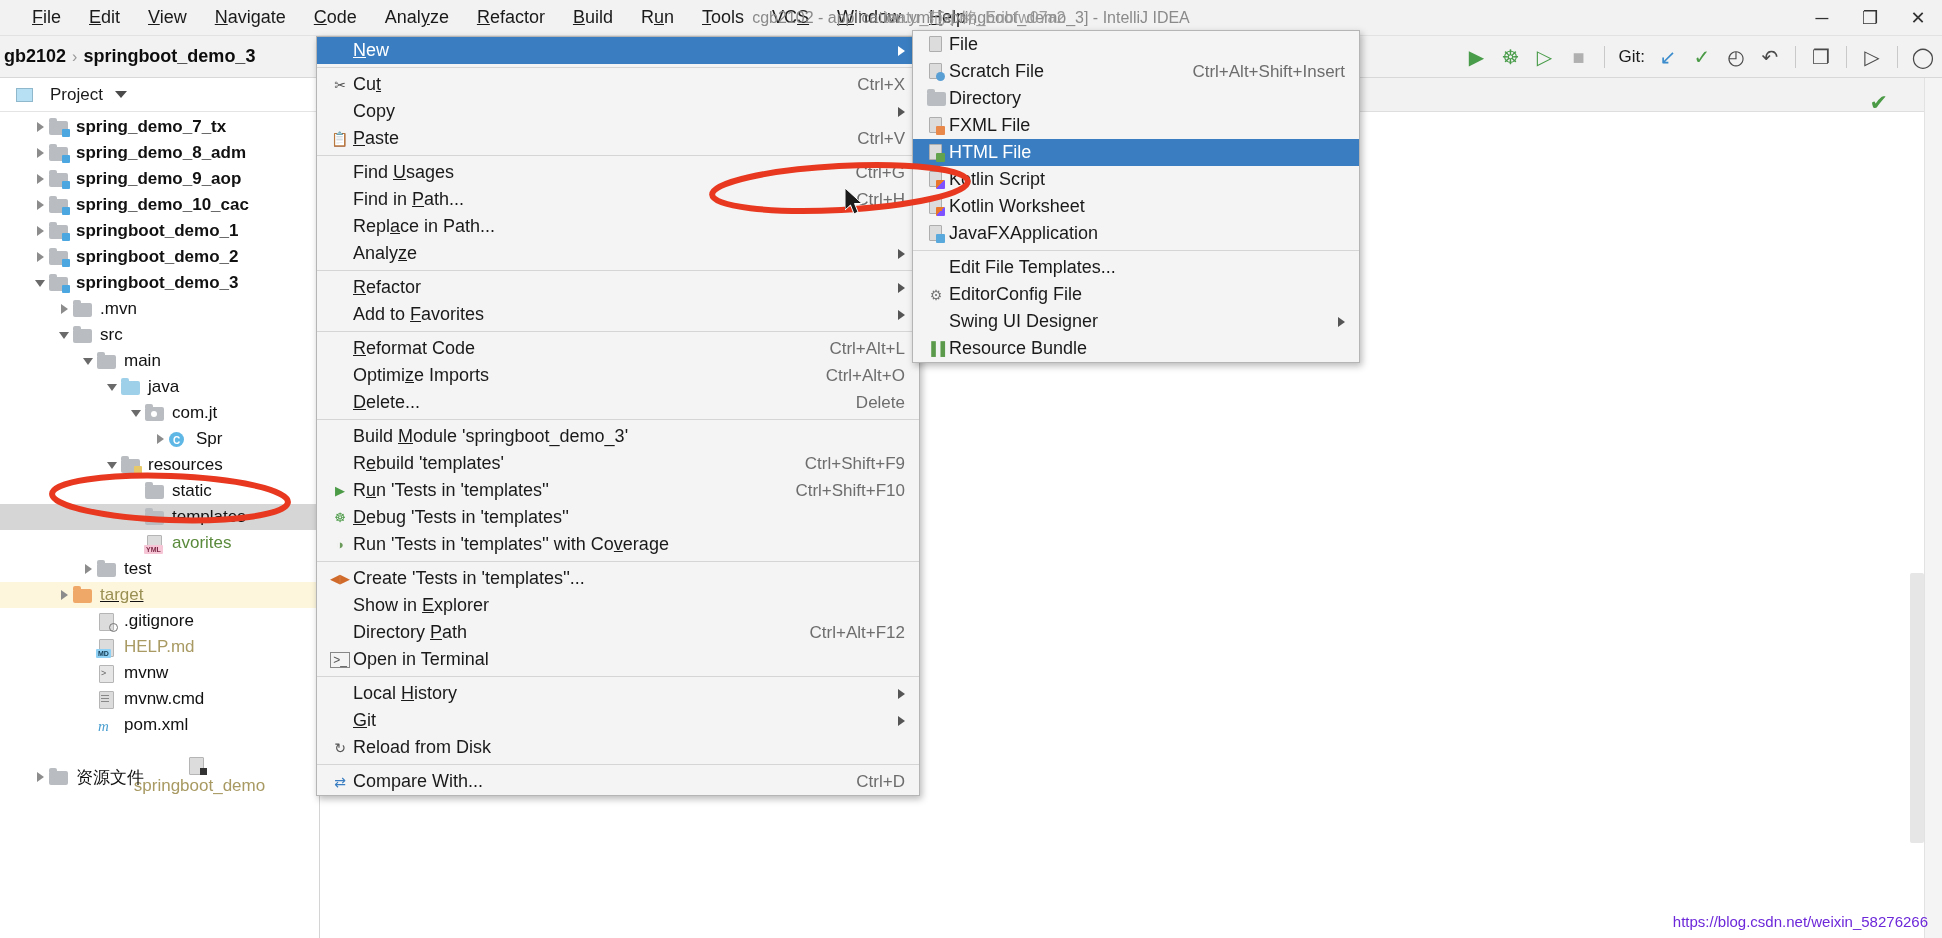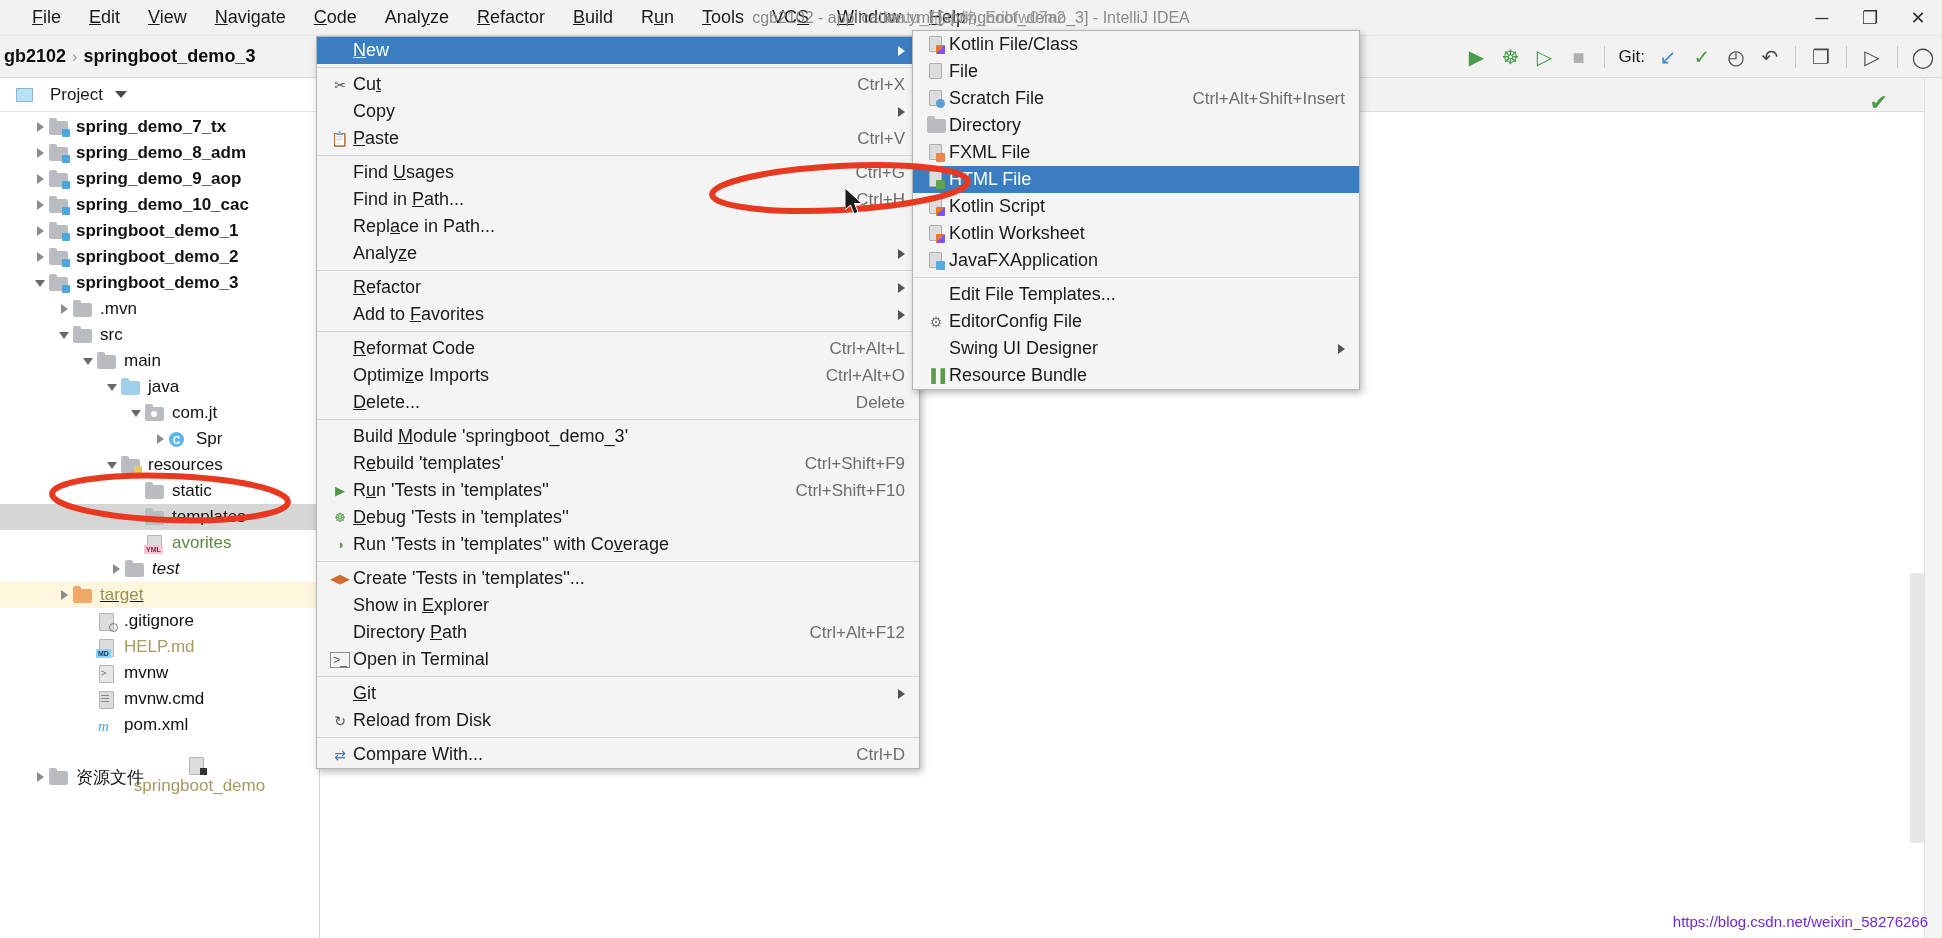--- a/index.html
+++ b/index.html
@@ -475,21 +475,21 @@
           <span class="lbl-name ">templates</span>
         </div>
         <div class="row" style="padding-left: 128px;">
           <span class="arrow"></span>
           <span class="ico">
             <span class="filico"></span>
             <span class="tag yml">YML</span>
           </span>
           <span class="lbl-name green">avorites</span>
         </div>
-        <div class="row" style="padding-left: 108px; font-style: italic;">
+        <div class="row" style="padding-left: 80px;">
           <span class="arrow">
             <i class="r"></i>
           </span>
           <span class="ico">
             <span class="folder"></span>
           </span>
           <span class="lbl-name ">test</span>
         </div>
         <div class="row hl" style="padding-left: 56px; text-decoration: underline;">
           <span class="arrow">
@@ -694,49 +694,45 @@
       </div>
       <div class="mrow">
         <span class="micon">
           <span style="font-size:12px;color:#555;border:1px solid #888;padding:0 2px">&gt;_</span>
         </span>
         <span class="mlabel">Open in Terminal</span>
       </div>
       <div class="msep"></div>
       <div class="mrow">
         <span class="micon"></span>
+        <span class="mlabel">Local <span class="u">H</span>istory</span>
+        <span class="msub"></span>
+      </div>
+      <div class="mrow">
+        <span class="micon"></span>
         <span class="mlabel"><span class="u">G</span>it</span>
         <span class="msub"></span>
       </div>
       <div class="mrow">
         <span class="micon">
           <span style="font-size:14px;color:#555">↻</span>
         </span>
         <span class="mlabel">Reload from Disk</span>
       </div>
       <div class="msep"></div>
       <div class="mrow">
         <span class="micon">
           <span style="font-size:14px;color:#3a7ec1">⇄</span>
         </span>
         <span class="mlabel">Compare With...</span>
         <span class="mkey">Ctrl+D</span>
       </div>
     </div>
 
   <div class="submenu" id="submenu">
-      <div class="mrow">
-        <span class="micon">
-          <span class="sico">
-            <span class="page"></span>
-            <span class="cor kt"></span>
-          </span>
-        </span>
-        <span class="mlabel">Kotlin File/Class</span>
-      </div>
       <div class="mrow">
         <span class="micon">
           <span class="sico">
             <span class="page"></span>
           </span>
         </span>
         <span class="mlabel">File</span>
       </div>
       <div class="mrow">
         <span class="micon">

